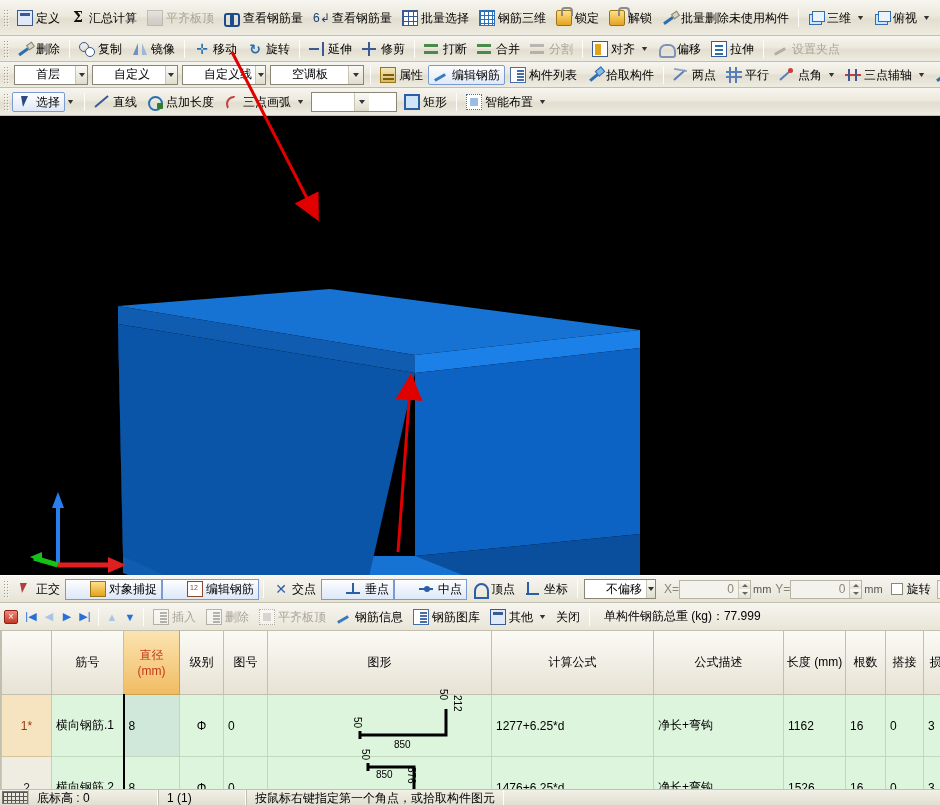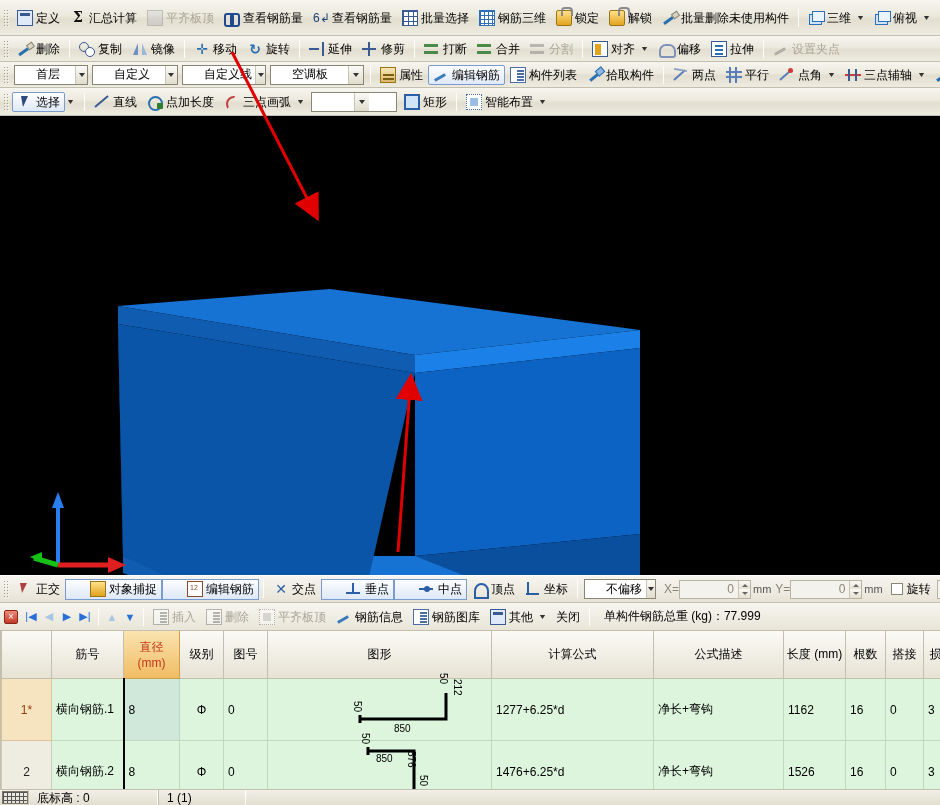--- a/index.html
+++ b/index.html
@@ -181,21 +181,21 @@
   .nav.dim{color:#a9c4e4;}
   .totalw{ margin-left:10px; font-size:12px; }
 
   
   .tablewrap { flex:1; position:relative; background:#fff; overflow:hidden; display:flex; }
   .leftgutter{ width:22px; background:linear-gradient(to right,#efece1,#e3dfd0); border-right:1px solid #c3bfae;
     background-image:repeating-linear-gradient(to bottom,#cfcbbc 0 2px,transparent 2px 5px);}
   table { border-collapse:collapse; width:918px; table-layout:fixed; }
   thead th { height:22px; font-weight:normal; font-size:12px;
     background:linear-gradient(to bottom,#fbfaf5,#e6e2d4); border:1px solid #c3bfae; border-top:none;
-    padding:8px 2px; }
+    padding:16px 2px; }
   thead th.hl { background:linear-gradient(to bottom,#fbe3b0,#f0bc63); color:#c23a1a; border-color:#c9a24a;margin-left:10px;}
   tbody td { border:1px solid #bfd9bf; background:#ddf5dd; font-size:12px; padding:2px 4px;
              vertical-align:middle; height:58px; }
   tbody td.idx { background:#f6e3c0; text-align:center; color:#9a3a10; border-color:#d9c39a; }
   tbody td.idx.plain { background:#efece1; color:#222; border-color:#cfcbbc;}
   tbody td.dia { background:#cfe8da; border-left:2px solid #000; }
   tbody td.shape { position:relative; padding:0; }
   .shapebox{ position:relative; width:100%; height:100%; }
   .dimtxt{ position:absolute; font-size:10px; font-family:"Liberation Sans",sans-serif; color:#000;}
   .vtxt{ writing-mode:vertical-rl; }
@@ -680,20 +680,21 @@
           <td>0</td>
           <td>3</td>
         </tr>
       </tbody>
     </table>
 
     <div class="statusbar">
       <span class="sb-kb"></span>
       <span class="sb-cell" style="width:130px">底标高 : 0</span>
       <span class="sb-cell" style="width:88px">1 (1)</span>
+      <span class="sb-cell">按鼠标右键指定第一个角点，或拾取构件图元</span>
     </div>
   </div>
 
   <svg class="arrow-svg">
     <defs>
       <marker id="ah" markerWidth="9" markerHeight="9" refX="4" refY="4.5" orient="auto">
         <polygon points="0,0 9,4.5 0,9" fill="#e00000"></polygon>
       </marker>
     </defs>
     <line x1="232" y1="52" x2="312" y2="208" stroke="#e00000" stroke-width="3" marker-end="url(#ah)"></line>

